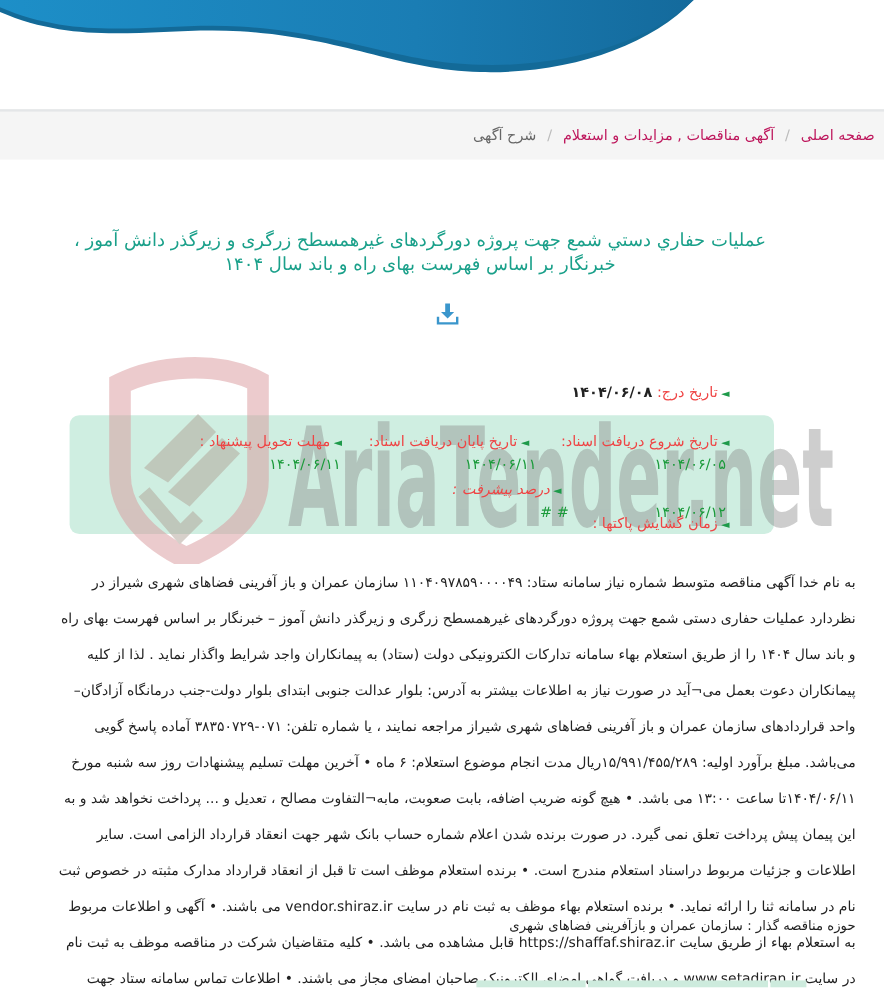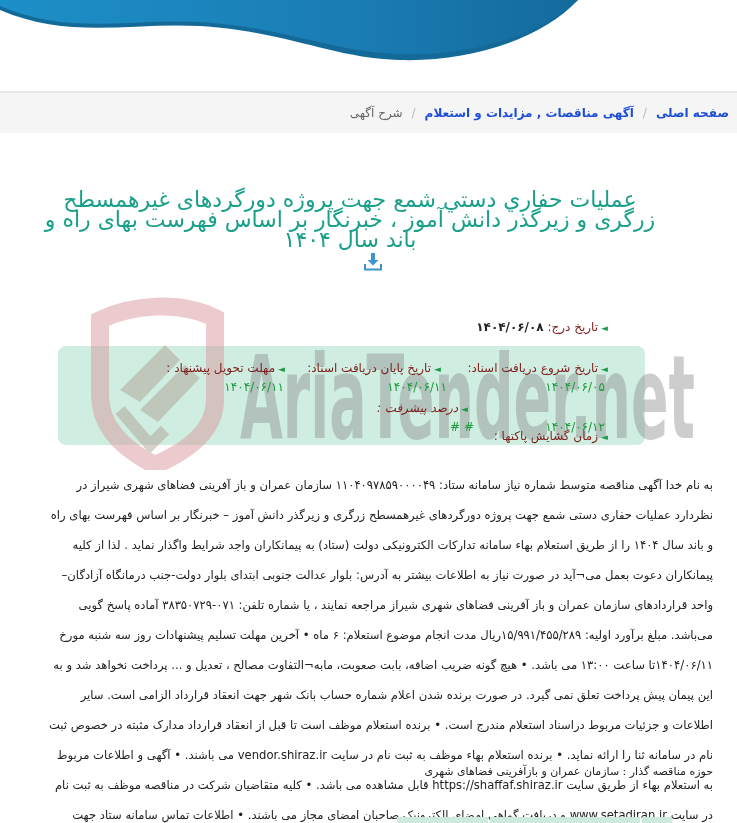--- a/index.html
+++ b/index.html
@@ -7,40 +7,40 @@
   body { font-family: "DejaVu Sans", sans-serif; position: relative; color: #333; }
 
   .header-wave { position: absolute; left: 0; top: 0; width: 737px; height: 80px; }
 
   .breadcrumb-bar {
     position: absolute; left: 0; top: 91px; width: 737px; height: 42px;
     background: #f5f5f5; border-top: 2px solid #e4e6e8;
     direction: rtl; display: flex; align-items: center; padding-right: 8px;
     font-size: 12px;
   }
-  .crumb-link { color: #1d4ed8; cursor: pointer; font-weight: bold; }
+  .crumb-link { color: #be185d; cursor: pointer; }
   .crumb-sep { color: #bbb; margin: 0 9px; }
   .crumb-current { color: #666; }
 
   .title {
     position: absolute; left: 40px; top: 190px; width: 620px;
     direction: rtl; text-align: center; color: #1aa08a;
-    font-size: 22px; line-height: 20px;
+    font-size: 15px; line-height: 20px;
   }
   .download-btn { position: absolute; left: 362px; top: 251px; width: 22px; height: 22px; cursor: pointer; }
 
   .watermark { position: absolute; left: 0; top: 290px; width: 737px; height: 180px; pointer-events: none; }
 
   .info-panel {
     position: absolute; left: 58px; top: 346px; width: 587px; height: 99px;
     background: rgba(178, 228, 206, 0.62); border-radius: 8px;
   }
 
   .field { position: absolute; direction: rtl; font-size: 12px; white-space: nowrap; }
-  .field .lbl { color: #7f1d1d; }
+  .field .lbl { color: #ef4444; }
   .field .arrow { color: #1e9a4a; font-size: 9px; margin-left: 3px; }
   .field-val { position: absolute; direction: rtl; font-size: 12px; color: #1a9a3a; white-space: nowrap; }
 
   .body-text {
     position: absolute; left: 48px; top: 470px; width: 665px;
     direction: rtl; text-align: right; font-size: 11.6px; line-height: 30px; color: #222;
   }
   .org-line {
     position: absolute; left: 48px; top: 765px; width: 665px;
     direction: rtl; text-align: right; font-size: 11px; color: #222;

